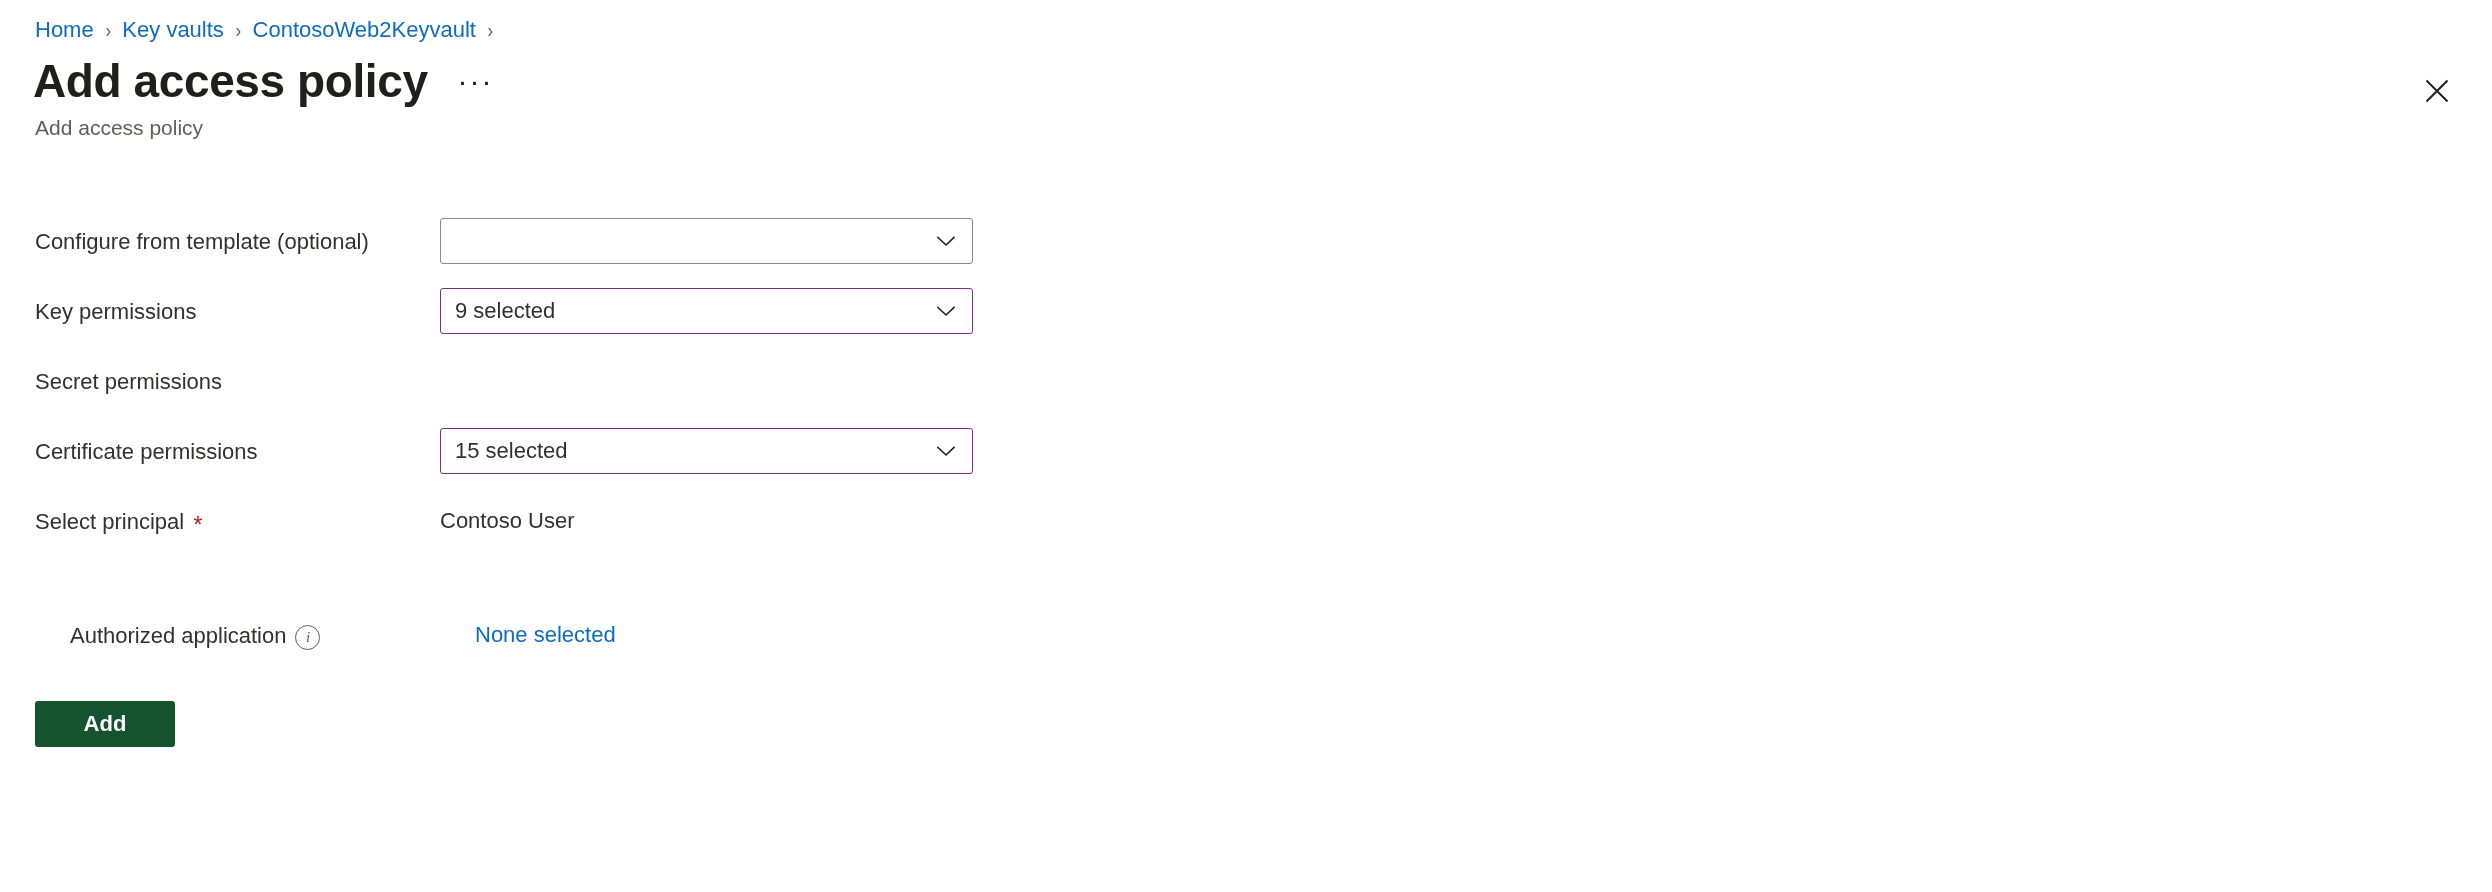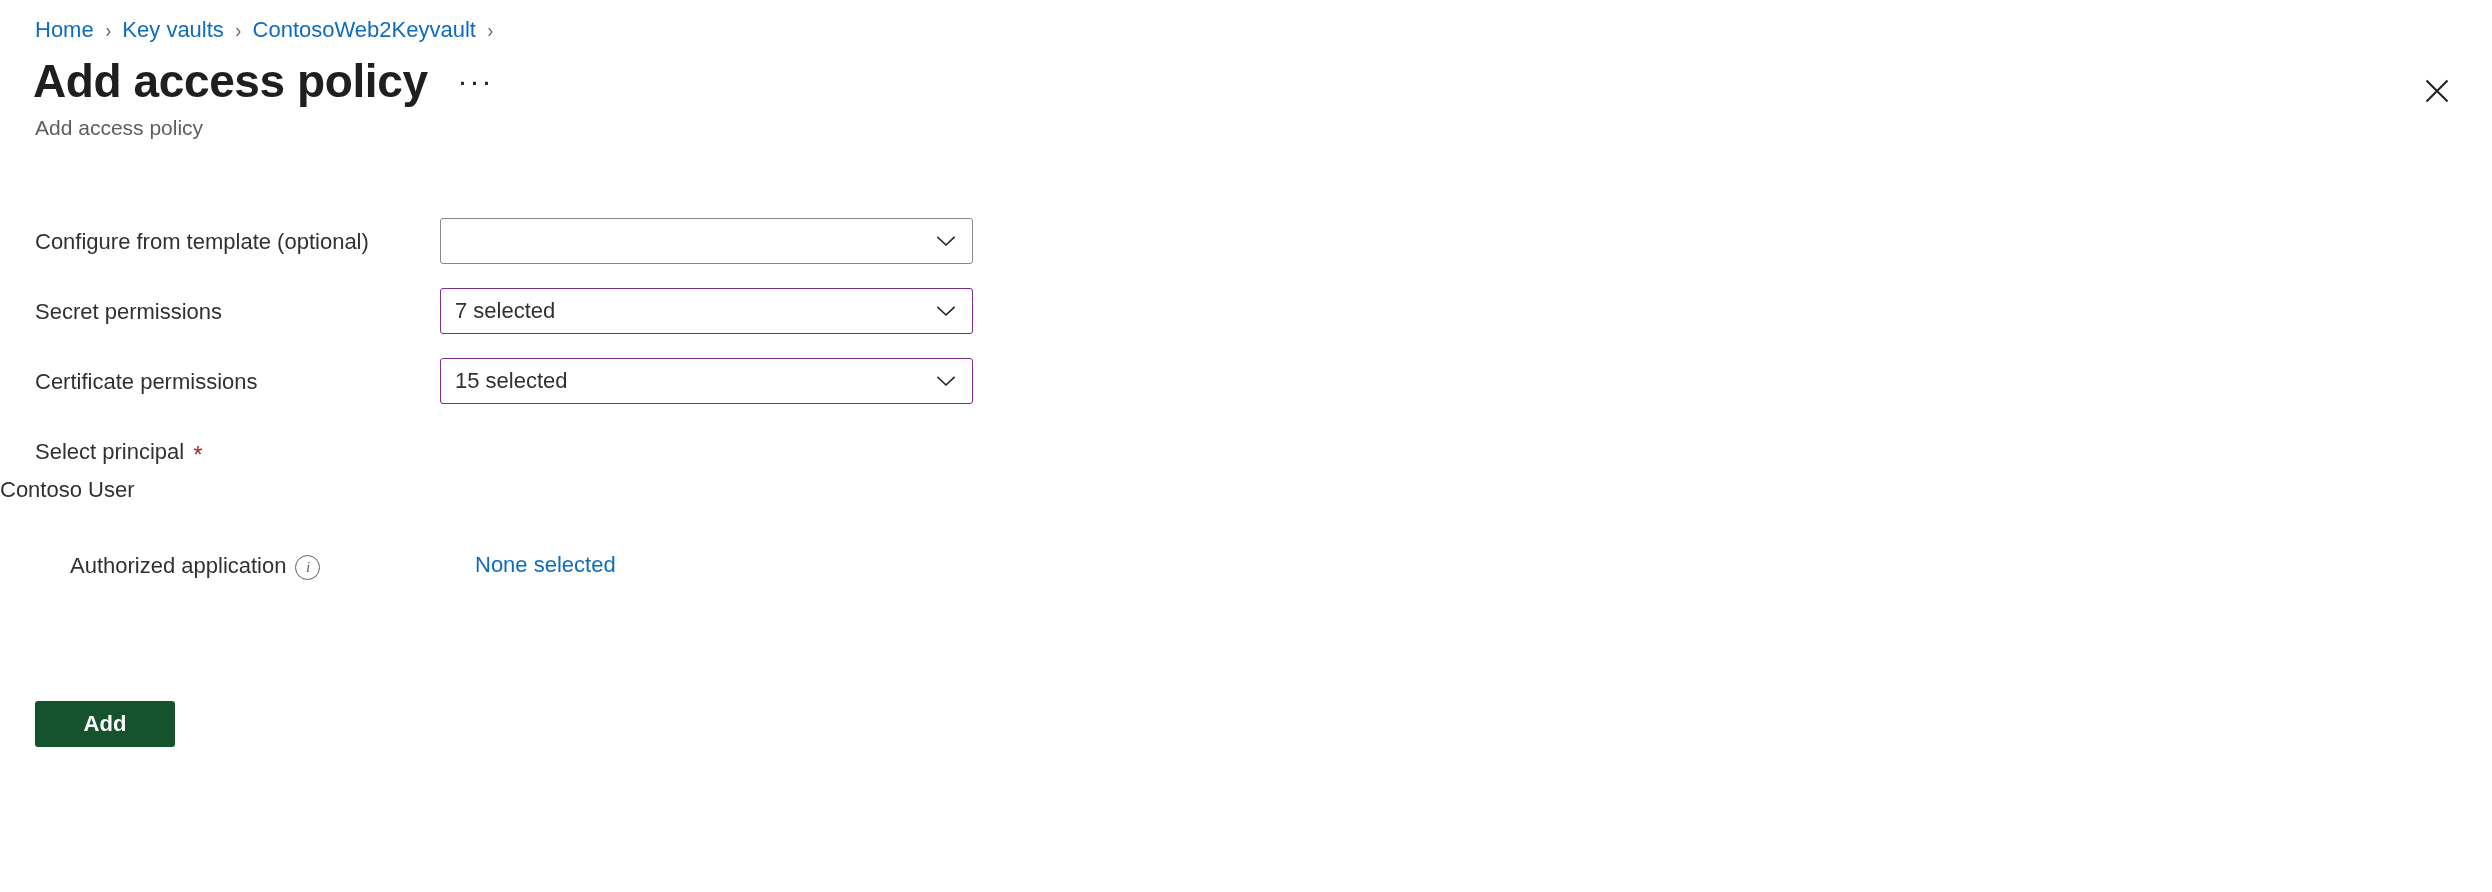--- a/index.html
+++ b/index.html
@@ -203,21 +203,21 @@
     font-size: 22px;
     line-height: 30px;
     color: #0f6cbd;
     padding-top: 8px;
     white-space: nowrap;
     cursor: pointer;
     text-decoration: none;
     display: inline-block;
   }
 
-  .row-principal { height: 114px; flex-direction: column; }
+  .row-principal { height: 114px; }
   .row-app { height: 60px; margin-left: 35px; }
 
   .primary-btn {
     position: absolute;
     left: 35px;
     top: 701px;
     width: 140px;
     height: 46px;
     background: #14532d;
     border: none;
@@ -267,34 +267,39 @@
           <span class="value"></span>
           <span class="chev">
             <svg width="26" height="26" viewBox="0 0 26 26" aria-hidden="true">
               <path d="M5 9.5 L13 17 L21 9.5" stroke="#201f1e" stroke-width="1.6" fill="none" stroke-linecap="square"></path>
             </svg>
           </span>
         </div>
       </div>
     </div>
 
-
     <div class="form-row">
       <div class="form-label">
-        <span>Secret permissions</span>
+        <span>Key permissions</span>
       </div>
       <div class="field-col">
         <div class="dropdown modified">
-          <span class="value">7 selected</span>
+          <span class="value">9 selected</span>
           <span class="chev">
             <svg width="26" height="26" viewBox="0 0 26 26" aria-hidden="true">
               <path d="M5 9.5 L13 17 L21 9.5" stroke="#201f1e" stroke-width="1.6" fill="none" stroke-linecap="square"></path>
             </svg>
           </span>
         </div>
+      </div>
+    </div>
+
+    <div class="form-row">
+      <div class="form-label">
+        <span>Secret permissions</span>
       </div>
     </div>
 
     <div class="form-row">
       <div class="form-label">
         <span>Certificate permissions</span>
       </div>
       <div class="field-col">
         <div class="dropdown modified">
           <span class="value">15 selected</span>

